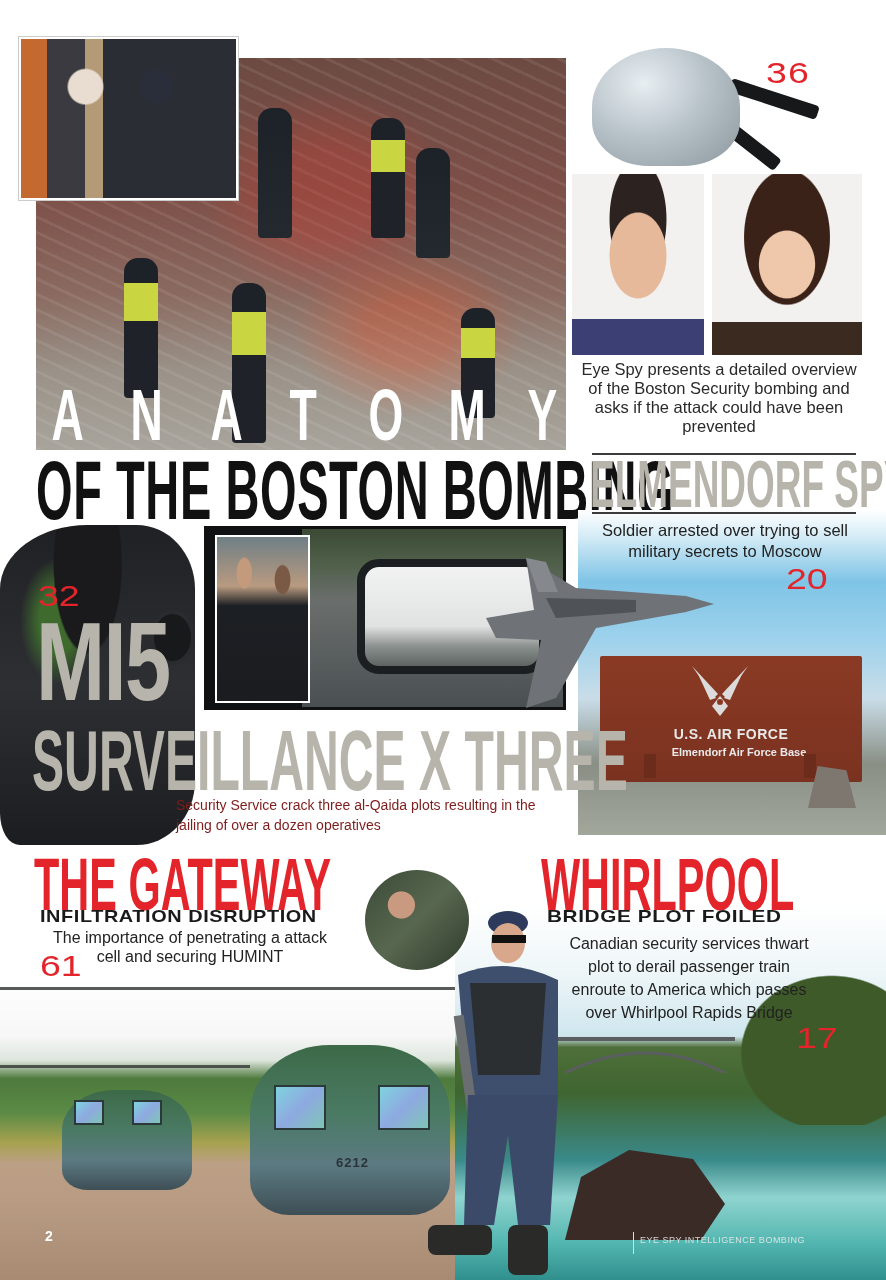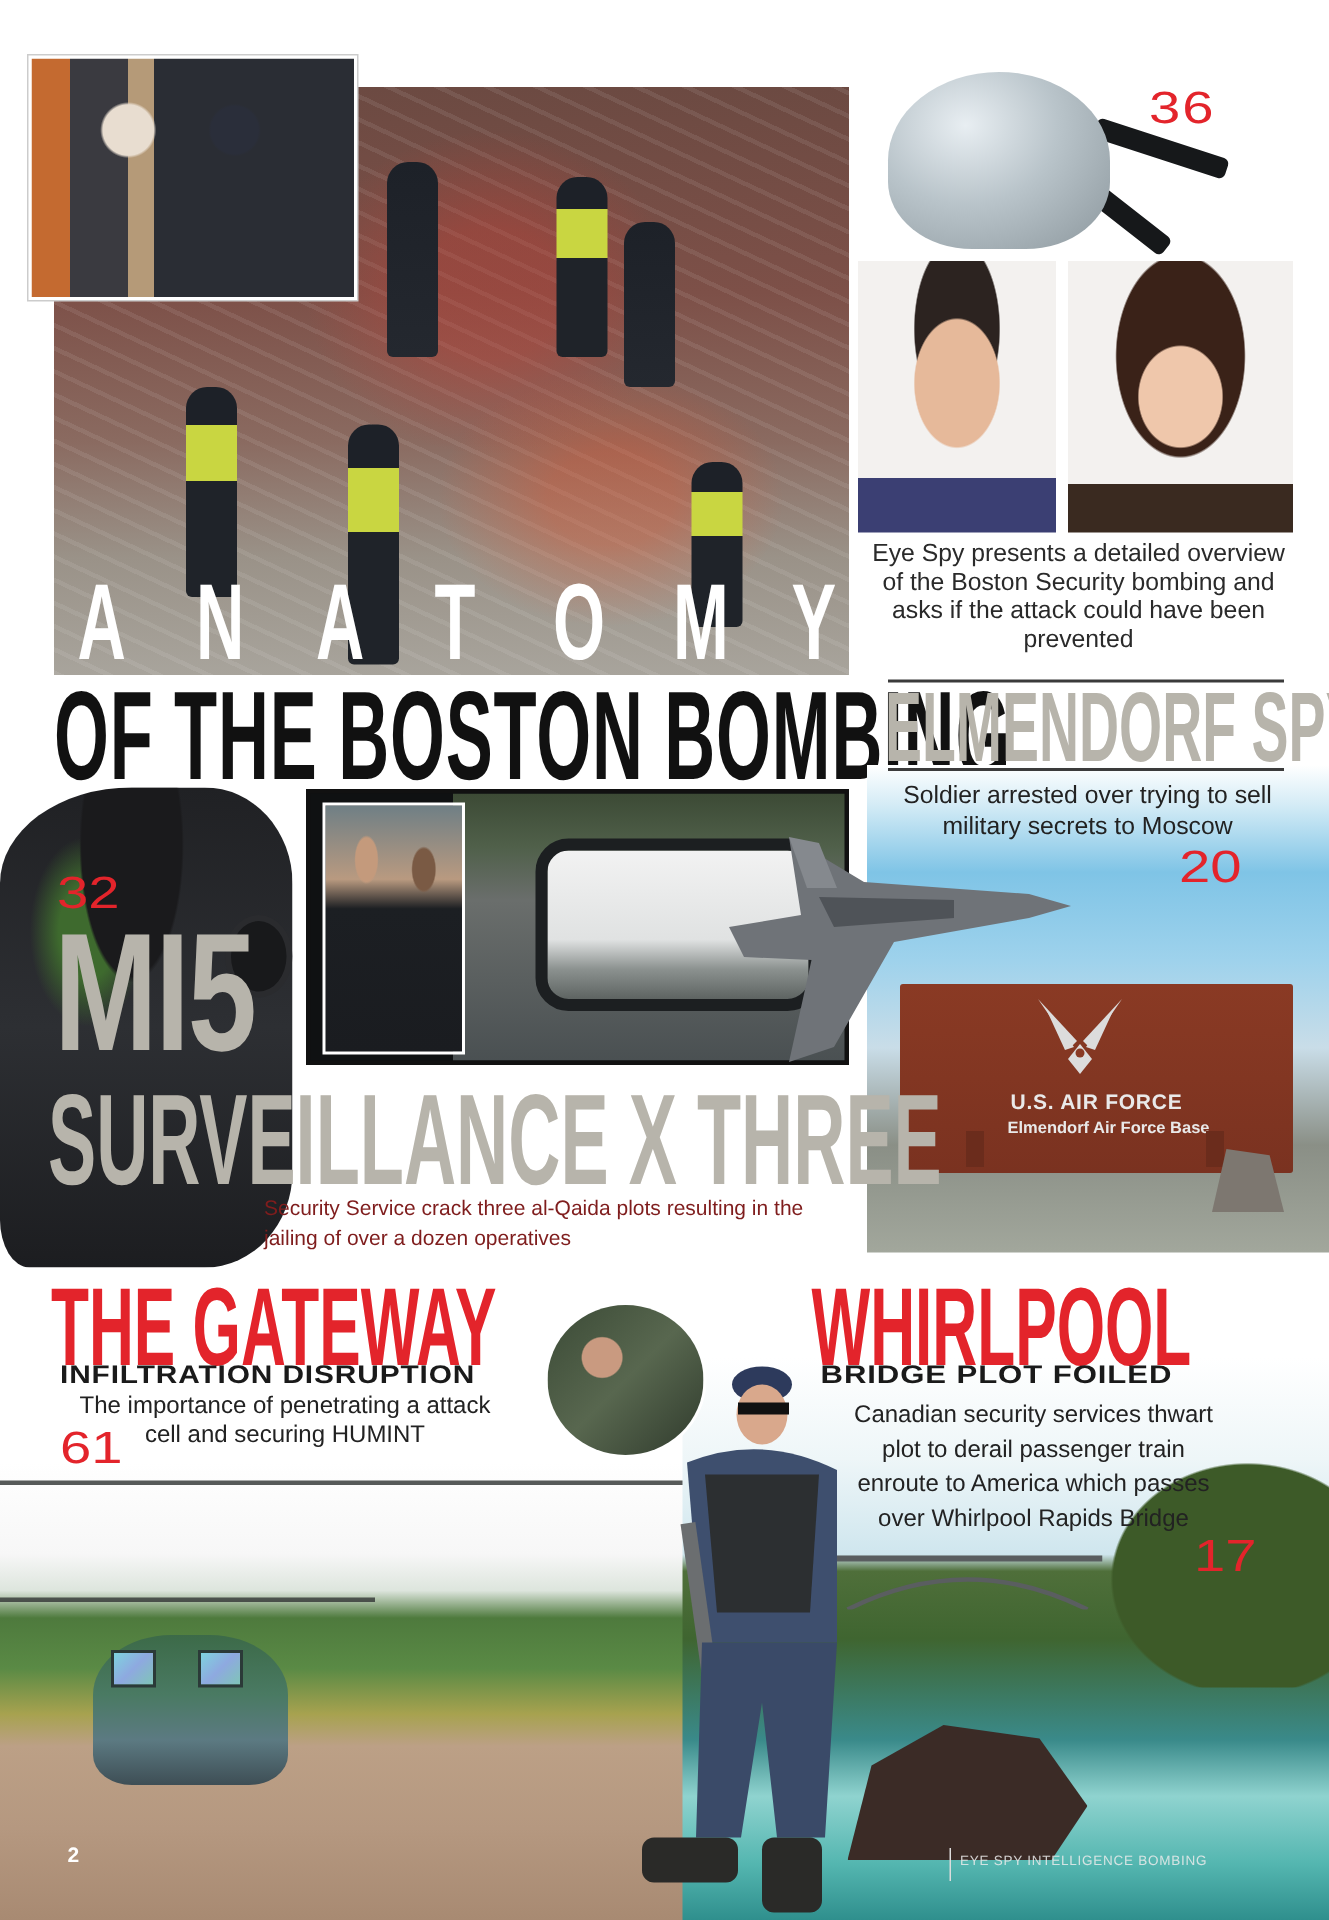--- a/index.html
+++ b/index.html
@@ -234,20 +234,25 @@
 <div id="surveillance-title" class="abs condensed">SURVEILLANCE X THREE</div>
 <div id="mi5-caption" class="abs">Security Service crack three al-Qaida plots resulting in the jailing of over a dozen operatives</div>
 
 <div id="helicopter-photo" class="photo">
   <div class="rotor" style="left:0;top:12px;width:460px;"></div>
   <div class="rotor" style="left:0;top:90px;width:250px;"></div>
   <div class="heli" style="left:62px;top:115px;width:130px;height:100px;">
     <div class="heli-window" style="left:12px;top:10px;width:30px;height:25px;"></div>
     <div class="heli-window" style="left:70px;top:10px;width:30px;height:25px;"></div>
   </div>
+  <div class="heli" style="left:250px;top:70px;width:200px;height:170px;">
+    <div class="heli-window" style="left:24px;top:40px;width:52px;height:45px;"></div>
+    <div class="heli-window" style="left:128px;top:40px;width:52px;height:45px;"></div>
+    <div class="heli-num" style="left:86px;top:110px;">6212</div>
+  </div>
 </div>
 
 <div id="river-photo" class="photo">
   <div id="hillside"></div>
   <svg id="bridge" viewBox="0 0 180 40">
     <rect x="0" y="4" width="180" height="4" fill="#5a5e60"></rect>
     <path d="M10,40 Q90,0 170,40" stroke="#5a5e60" stroke-width="3" fill="none"></path>
   </svg>
   <div id="rock-big"></div>
 </div>

